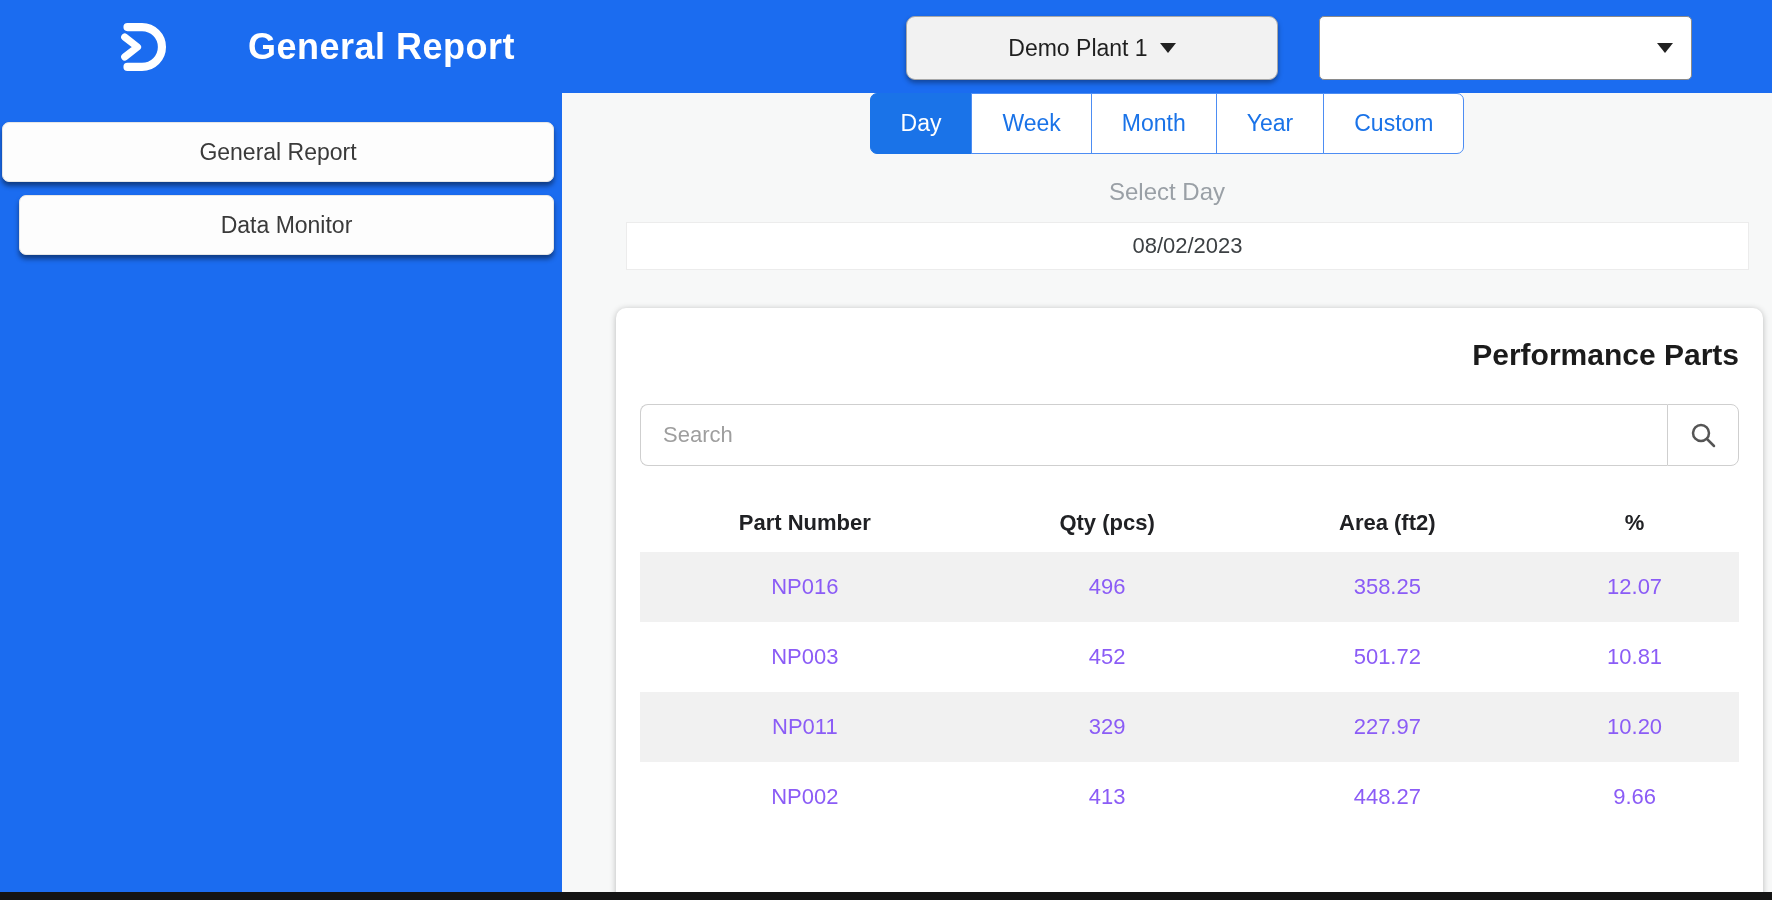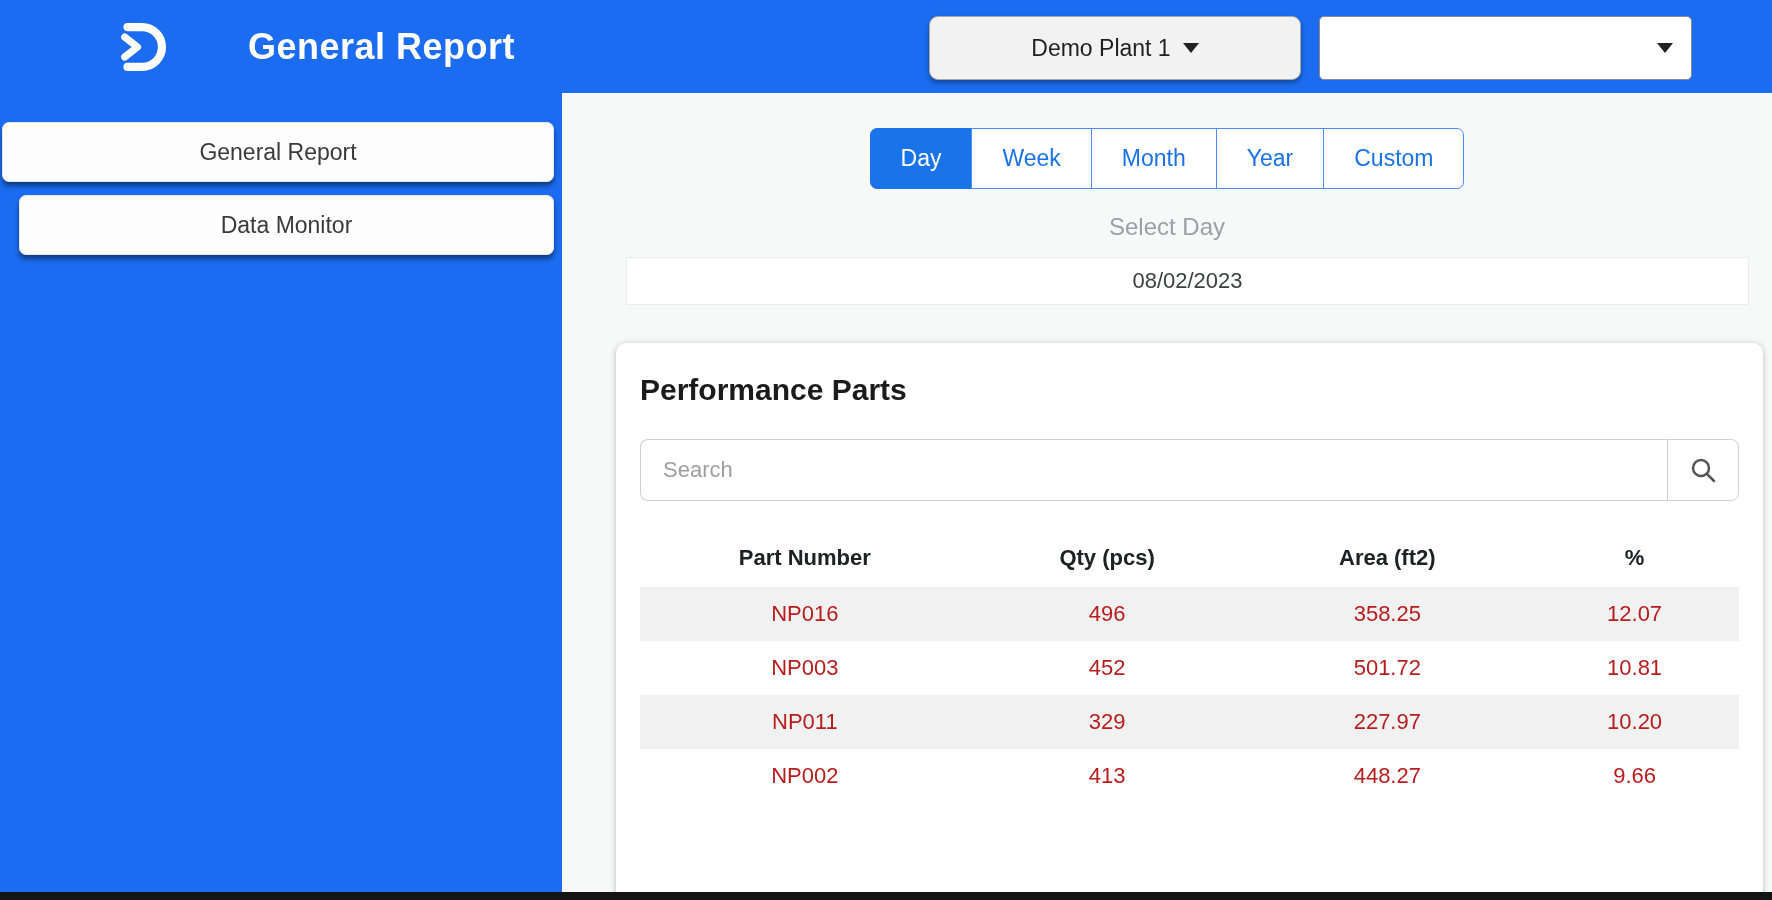--- a/index.html
+++ b/index.html
@@ -23,21 +23,21 @@
     letter-spacing: 0.5px;
   }
   .plant-selector {
     position: absolute; left: 906px; top: 16px;
     width: 372px; height: 64px;
     background: #f2f2f2;
     border: 1px solid #a8a8a8;
     border-radius: 9px;
     box-shadow: 0 3px 5px rgba(0,0,0,0.35);
     display: flex; align-items: center; justify-content: center;
-    font-size: 23px; color: #1f1f1f; cursor: pointer; margin-left: 23px;
+    font-size: 23px; color: #1f1f1f; cursor: pointer;
   }
   .plant-selector .caret { margin-left: 12px; }
   .caret {
     width: 0; height: 0; display: inline-block;
     border-left: 8px solid transparent;
     border-right: 8px solid transparent;
     border-top: 10px solid #222;
   }
   .header-dropdown {
     position: absolute; left: 1319px; top: 16px;
@@ -71,21 +71,20 @@
   .side-btn + .side-btn { margin-top: 13px; margin-left: 19px; }
   
   .main {
     position: absolute; left: 562px; top: 93px; right: 0; bottom: 8px;
     background: #f7f8f8;
     overflow: hidden;
   }
   
   .tabs {
     display: flex; justify-content: center;
-    margin-top: 35px;
   }
   .tab {
     height: 61px; padding: 0 30px;
     background: #ffffff;
     border: 1px solid #4d8df3;
     color: #1a73e8;
     font-size: 23px;
     display: flex; align-items: center; justify-content: center;
     cursor: pointer;
   }
@@ -114,21 +113,21 @@
   
   .card {
     margin: 38px 9px 0 54px;
     background: #ffffff;
     border-radius: 10px;
     box-shadow: 0 1px 6px rgba(0,0,0,0.25);
     padding: 30px 24px 0 24px;
     height: 620px;
   }
   .card-title {
-    text-align: left;
+    text-align: right;
     font-size: 30px; font-weight: bold; color: #1b1b1b;
   }
   .search-row { display: flex; margin-top: 32px; }
   .search-input {
     flex: 1; height: 62px;
     border: 1px solid #cfcfcf;
     border-right: none;
     border-radius: 8px 0 0 8px;
     padding: 0 22px;
     font-size: 22px; color: #3c4043;
@@ -147,22 +146,22 @@
   table.report {
     width: 100%;
     margin-top: 28px;
     border-collapse: collapse;
   }
   table.report th {
     font-size: 22px; font-weight: bold; color: #202124;
     height: 58px; text-align: center;
   }
   table.report td {
-    font-size: 22px; color: #b91c1c;
-    height: 54px; text-align: center;
+    font-size: 22px; color: #8b5cf6;
+    height: 70px; text-align: center;
   }
   table.report tr.striped { background: #f1f1f1; }
   col.c1 { width: 30%; } col.c2 { width: 25%; } col.c3 { width: 26%; } col.c4 { width: 19%; }
   
   .bottom-bar {
     position: absolute; left: 0; right: 0; bottom: 0; height: 8px;
     background: #141414; z-index: 30;
   }
 </style>
 </head>

